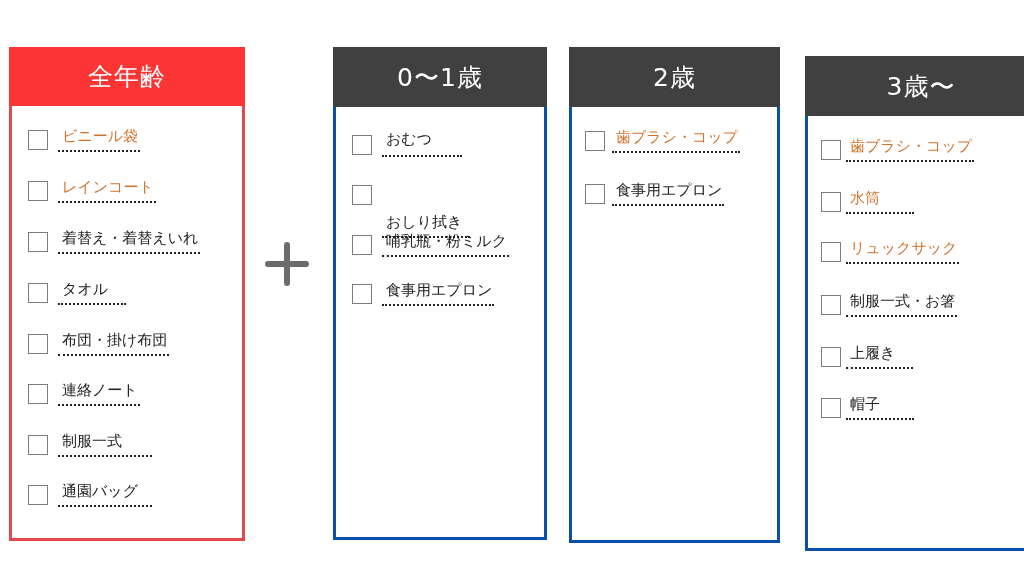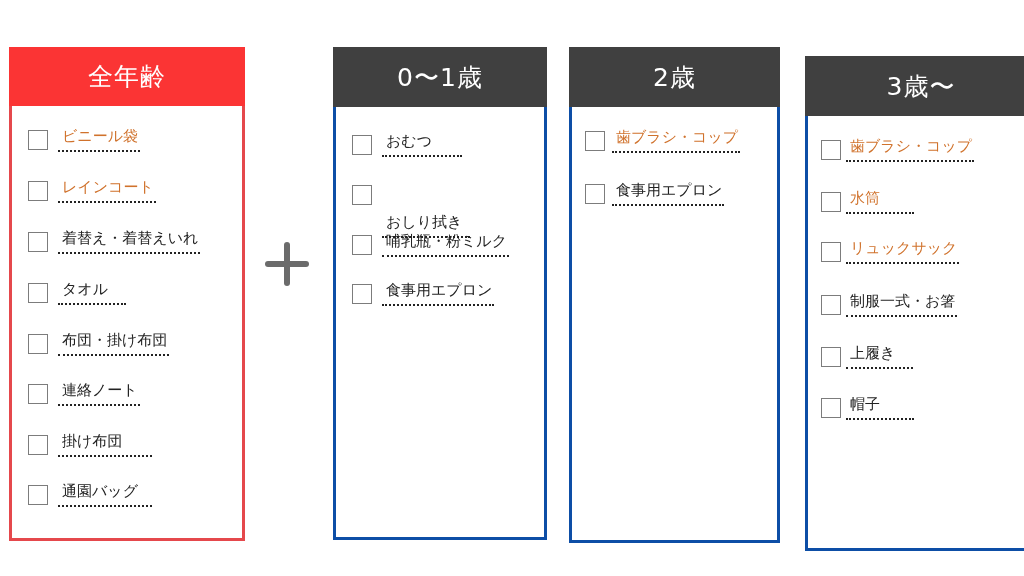--- a/index.html
+++ b/index.html
@@ -123,40 +123,40 @@
     <div class="item" style="top:210px;">
       <span class="checkbox"></span>
       <span class="label">布団・掛け布団</span>
     </div>
     <div class="item" style="top:260px;">
       <span class="checkbox"></span>
       <span class="label">連絡ノート</span>
     </div>
     <div class="item" style="top:311px;">
       <span class="checkbox"></span>
-      <span class="label" style="padding-right:30px;">掛け布団</span>
+      <span class="label" style="padding-right:30px;">制服一式</span>
     </div>
     <div class="item" style="top:361px;">
       <span class="checkbox"></span>
       <span class="label" style="padding-right:14px;">通園バッグ</span>
     </div>
   </div>
 </div>
 
 <div class="plus">
   <div class="h"></div>
   <div class="v"></div>
 </div>
 
 <div class="card blue" style="left:333px; top:47px; width:214px; height:493px;">
   <div class="card-header">0〜1歳</div>
   <div class="items">
     <div class="item" style="top:11px;">
       <span class="checkbox"></span>
-      <span class="label" style="padding-right:30px;">おむつ</span>
+      <span class="label" style="padding-right:30px;font-family:Liberation Mono, monospace;">おむつ</span>
     </div>
     <div class="item" style="top:61px;">
       <span class="checkbox"></span>
       <span class="label" style="padding-right:8px;margin-top:31px;">おしり拭き</span>
     </div>
     <div class="item" style="top:111px;">
       <span class="checkbox"></span>
       <span class="label">哺乳瓶・粉ミルク</span>
     </div>
     <div class="item" style="top:160px;">

